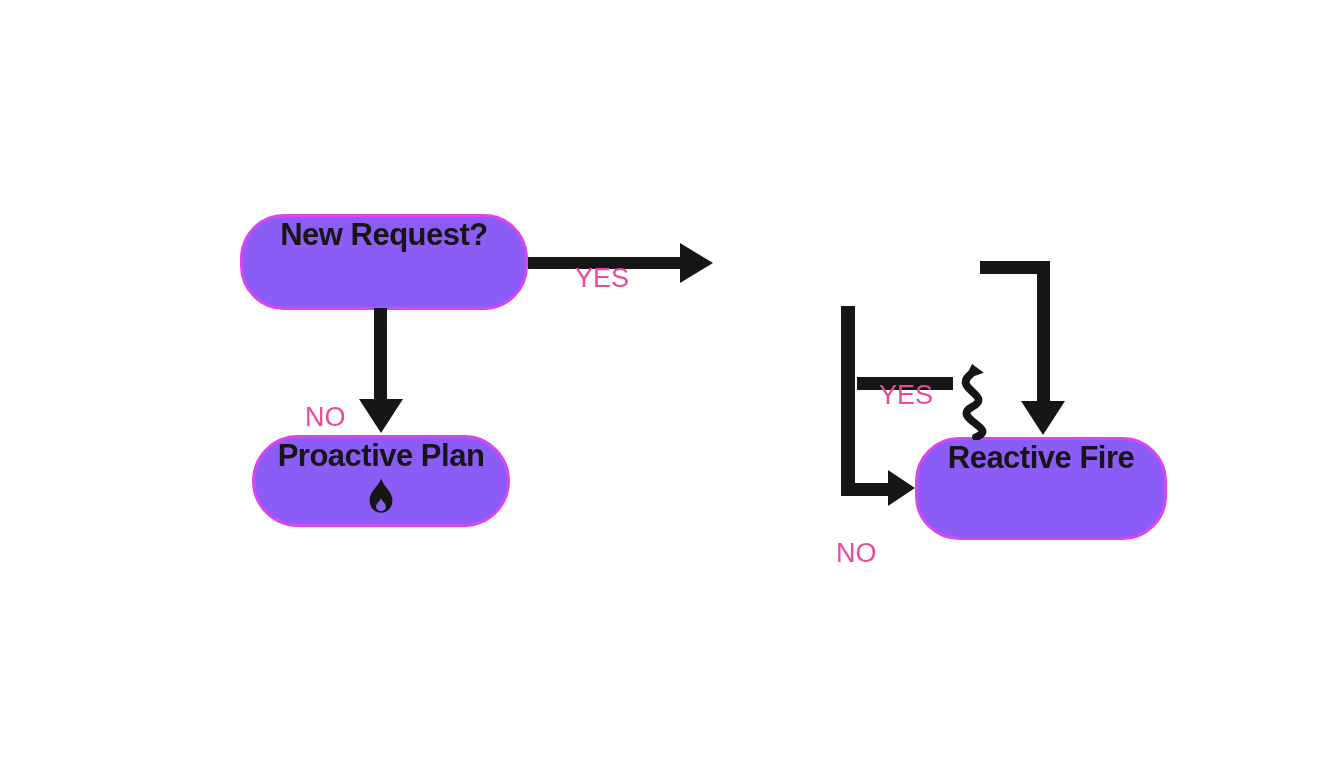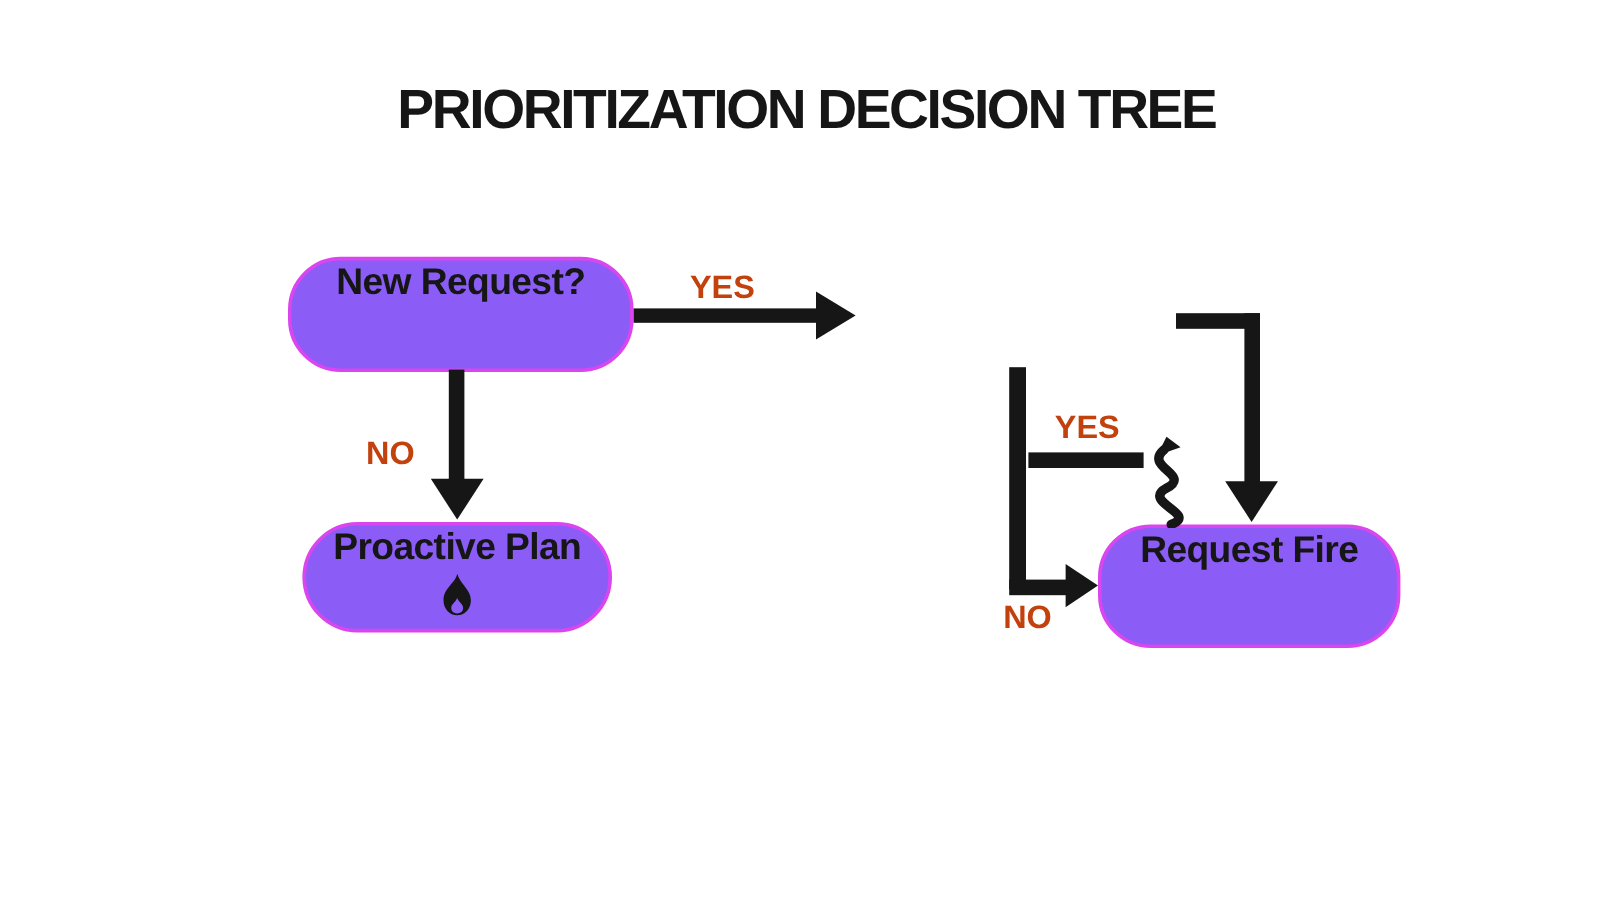--- a/index.html
+++ b/index.html
@@ -37,23 +37,24 @@
   .node-label {
     font-size: 31px;
     font-weight: bold;
     letter-spacing: -0.5px;
     color: #161616;
     white-space: nowrap;
   }
   .edge-label {
     position: absolute;
     font-size: 27px;
-    font-weight: bold;
-    color: #c2410c;
+    font-weight: normal;
+    color: #ec4899;
     white-space: nowrap;
+    margin-top: 39px;
   }
   .seg {
     position: absolute;
     background: #161616;
   }
   .head-right {
     position: absolute;
     width: 0; height: 0;
     border-top: 20px solid transparent;
     border-bottom: 20px solid transparent;
@@ -71,21 +72,20 @@
     position: absolute;
     left: 942px; top: 362px;
     width: 68px; height: 78px;
   }
 </style>
 </head>
 <body>
 
 <div class="canvas">
 
-  <div class="title">PRIORITIZATION DECISION TREE</div>
 
   <div class="node" style="left:240px; top:214px; width:288px; height:96px;">
     <span class="node-label">New Request?</span>
   </div>
 
 
   <div class="node" style="left:252px; top:435px; width:258px; height:92px; border-radius:46px;">
     <span class="node-label">Proactive Plan</span>
     <svg class="flame-icon-svg" viewBox="0 0 100 100" xmlns="http://www.w3.org/2000/svg">
       <path fill="#161616" fill-rule="evenodd" d="
@@ -96,21 +96,21 @@
         C80 38 58 28 50 3 Z
         M50 56
         C46 66 37 69 37 78
         C37 85 43 90 50 90
         C57 90 63 85 63 78
         C63 69 54 66 50 56 Z"></path>
     </svg>
   </div>
 
   <div class="node" style="left:915px; top:437px; width:252px; height:103px;">
-    <span class="node-label">Request Fire</span>
+    <span class="node-label">Reactive Fire</span>
   </div>
 
   <div class="seg" style="left:528px; top:257px; width:155px; height:12px;"></div>
   <div class="head-right" style="left:680px; top:243px;"></div>
   <span class="edge-label" style="left:575px; top:224px;">YES</span>
 
   <div class="seg" style="left:374px; top:308px; width:13px; height:94px;"></div>
   <div class="head-down" style="left:359px; top:399px;"></div>
   <span class="edge-label" style="left:305px; top:363px;">NO</span>
 

